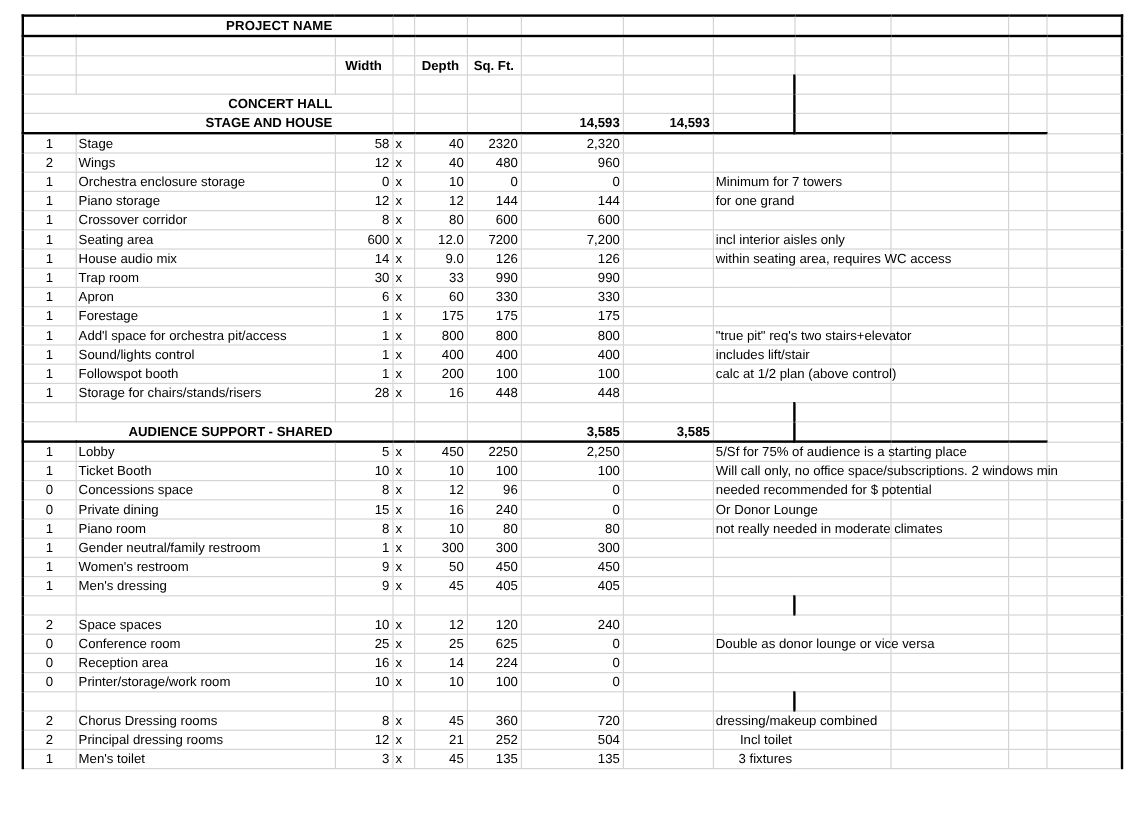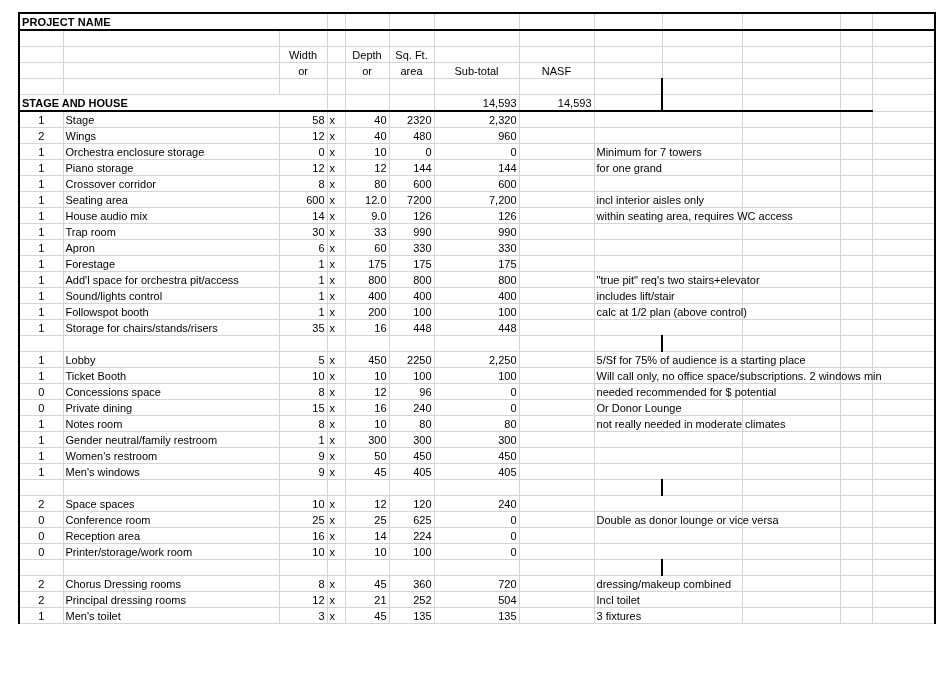--- a/index.html
+++ b/index.html
@@ -52,33 +52,33 @@
   col.c-notes   { width: 68px; }
   col.c-n2      { width: 80px; }
   col.c-n3      { width: 98px; }
   col.c-n4      { width: 32px; }
   col.c-n5      { width: 63px; }
 
   
   .ar { text-align: right; }
   .ac { text-align: center; }
   .al { text-align: left; }
-  .b  { font-weight: normal; }
+  .b  { font-weight: bold; }
 
   
   .frame-top    { border-top: 2px solid #000 !important; }
   .frame-left   { border-left: 2px solid #000 !important; }
   .frame-right  { border-right: 2px solid #000 !important; }
 
   
   .hb { border-bottom: 2px solid #000 !important; }
   .hr-right { border-right: 2px solid #000 !important; }
 
   
-  .nr { border-right: none !important; }
+  .nr { border-right: none !important; text-align: right; }
 
   .title-cell {
     font-size: 13px;
     font-weight: bold;
     letter-spacing: 0.1px;
   }
   .section-major {
     font-size: 13px;
     font-weight: bold;
   }
@@ -150,35 +150,34 @@
           <td></td>
           <td></td>
           <td></td>
           <td></td>
           <td></td>
           <td class=" frame-right"></td>
         </tr>
         <tr>
           <td class="frame-left"></td>
           <td></td>
-          <td class="ac b">or</td>
-          <td></td>
-          <td class="ac b">or</td>
-          <td class="ac b">area</td>
-          <td class="ac b">Sub-total</td>
-          <td class="ac b">NASF</td>
-          <td></td>
+          <td></td>
+          <td></td>
+          <td></td>
+          <td></td>
+          <td></td>
+          <td></td>
+          <td class="hr-right"></td>
           <td></td>
           <td></td>
           <td></td>
           <td class=" frame-right"></td>
         </tr>
         <tr>
-          <td class="frame-left"></td>
-          <td></td>
+          <td class="section-major frame-left nr" colspan="2">CONCERT HALL</td>
           <td></td>
           <td></td>
           <td></td>
           <td></td>
           <td></td>
           <td></td>
           <td class="hr-right"></td>
           <td></td>
           <td></td>
           <td></td>
@@ -389,21 +388,21 @@
           <td class="ar"></td>
           <td class="al notes-text nr hr-right">calc at 1/2 plan (above control)</td>
           <td></td>
           <td></td>
           <td></td>
           <td class="frame-right"></td>
         </tr>
         <tr>
           <td class="ac frame-left">1</td>
           <td class="al">Storage for chairs/stands/risers</td>
-          <td class="ar">35</td>
+          <td class="ar">28</td>
           <td class="al">x</td>
           <td class="ar">16</td>
           <td class="ar">448</td>
           <td class="ar">448</td>
           <td class="ar"></td>
           <td class="al notes-text nr hr-right"></td>
           <td></td>
           <td></td>
           <td></td>
           <td class="frame-right"></td>
@@ -417,20 +416,34 @@
           <td></td>
           <td></td>
           <td></td>
           <td class="hr-right"></td>
           <td></td>
           <td></td>
           <td></td>
           <td class=" frame-right"></td>
         </tr>
         <tr>
+          <td class="section-sub frame-left hb nr clip" colspan="2">AUDIENCE SUPPORT - SHARED</td>
+          <td class="hb"></td>
+          <td class="hb"></td>
+          <td class="hb"></td>
+          <td class="hb"></td>
+          <td class="ar b hb">3,585</td>
+          <td class="ar b hb">3,585</td>
+          <td class="hb hr-right"></td>
+          <td class="hb "></td>
+          <td class="hb "></td>
+          <td class="hb "></td>
+          <td class="frame-right"></td>
+        </tr>
+        <tr>
           <td class="ac frame-left">1</td>
           <td class="al">Lobby</td>
           <td class="ar">5</td>
           <td class="al">x</td>
           <td class="ar">450</td>
           <td class="ar">2250</td>
           <td class="ar">2,250</td>
           <td class="ar"></td>
           <td class="al notes-text nr hr-right">5/Sf  for 75% of audience is a starting place</td>
           <td></td>
@@ -478,21 +491,21 @@
           <td class="ar">0</td>
           <td class="ar"></td>
           <td class="al notes-text nr hr-right">Or Donor Lounge</td>
           <td></td>
           <td></td>
           <td></td>
           <td class="frame-right"></td>
         </tr>
         <tr>
           <td class="ac frame-left">1</td>
-          <td class="al">Notes room</td>
+          <td class="al">Piano room</td>
           <td class="ar">8</td>
           <td class="al">x</td>
           <td class="ar">10</td>
           <td class="ar">80</td>
           <td class="ar">80</td>
           <td class="ar"></td>
           <td class="al notes-text nr hr-right">not really needed in moderate climates</td>
           <td></td>
           <td></td>
           <td></td>
@@ -523,21 +536,21 @@
           <td class="ar">450</td>
           <td class="ar"></td>
           <td class="al notes-text nr hr-right"></td>
           <td></td>
           <td></td>
           <td></td>
           <td class="frame-right"></td>
         </tr>
         <tr>
           <td class="ac frame-left">1</td>
-          <td class="al">Men's windows</td>
+          <td class="al">Men's dressing</td>
           <td class="ar">9</td>
           <td class="al">x</td>
           <td class="ar">45</td>
           <td class="ar">405</td>
           <td class="ar">405</td>
           <td class="ar"></td>
           <td class="al notes-text nr hr-right"></td>
           <td></td>
           <td></td>
           <td></td>

